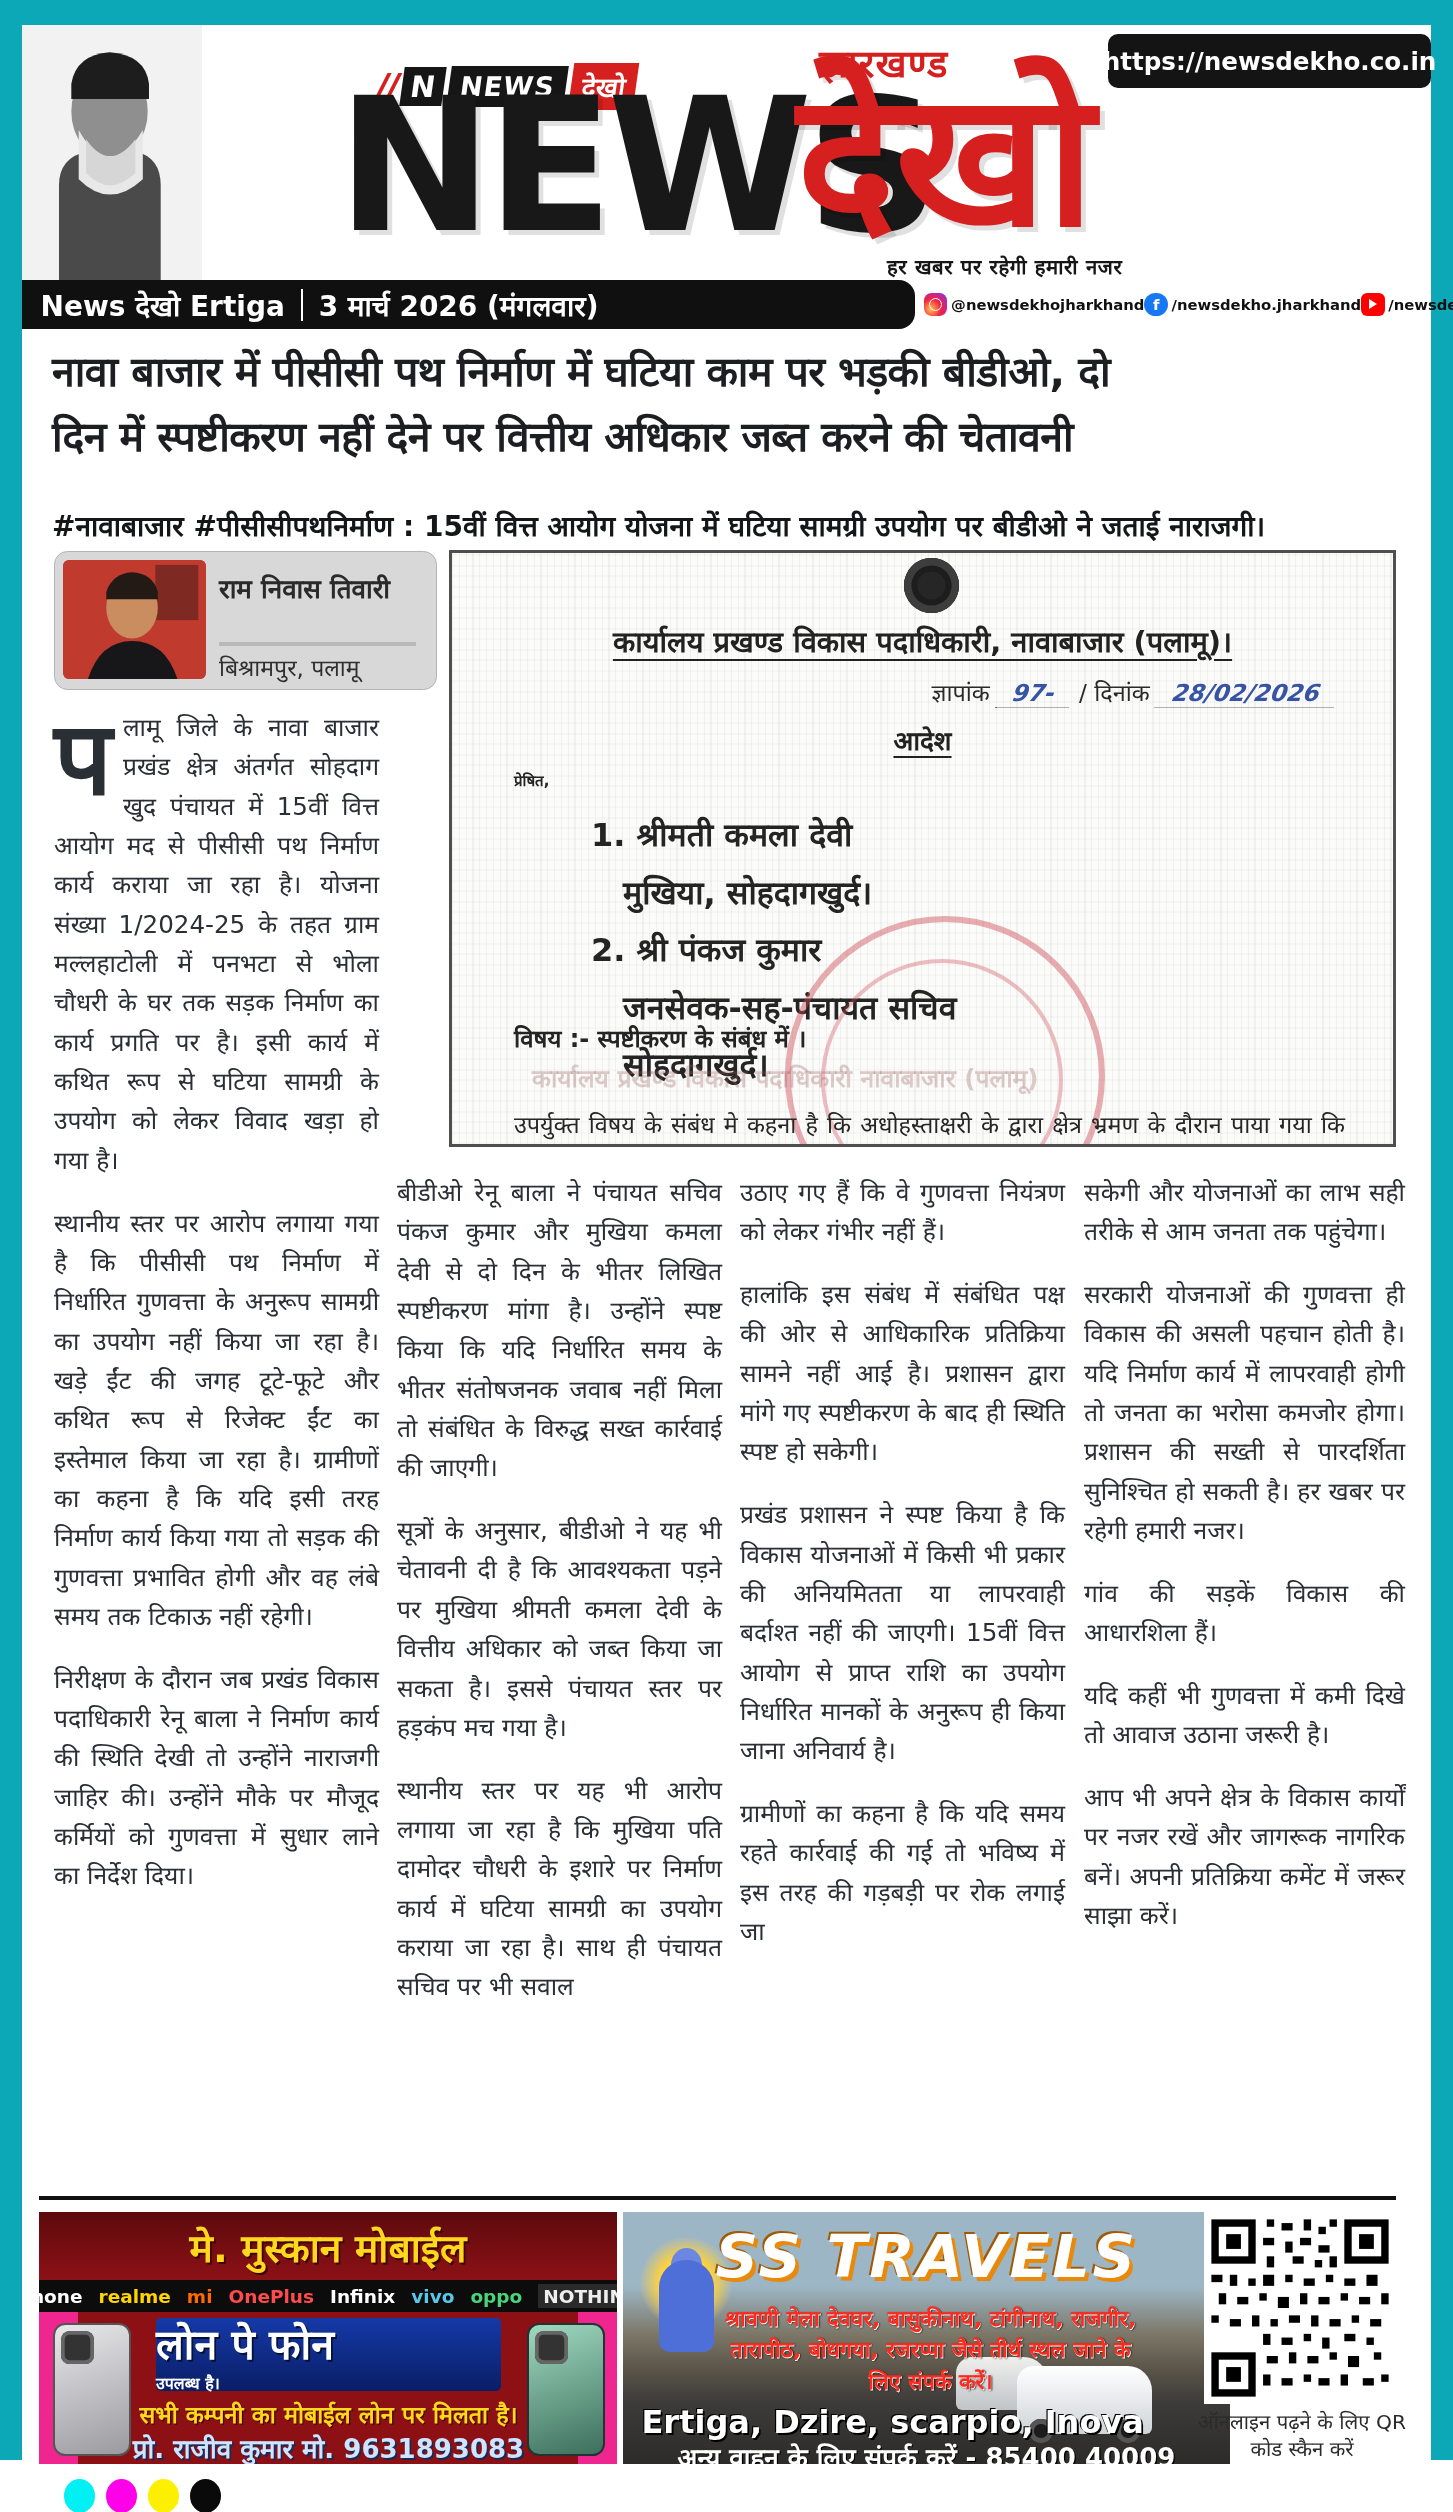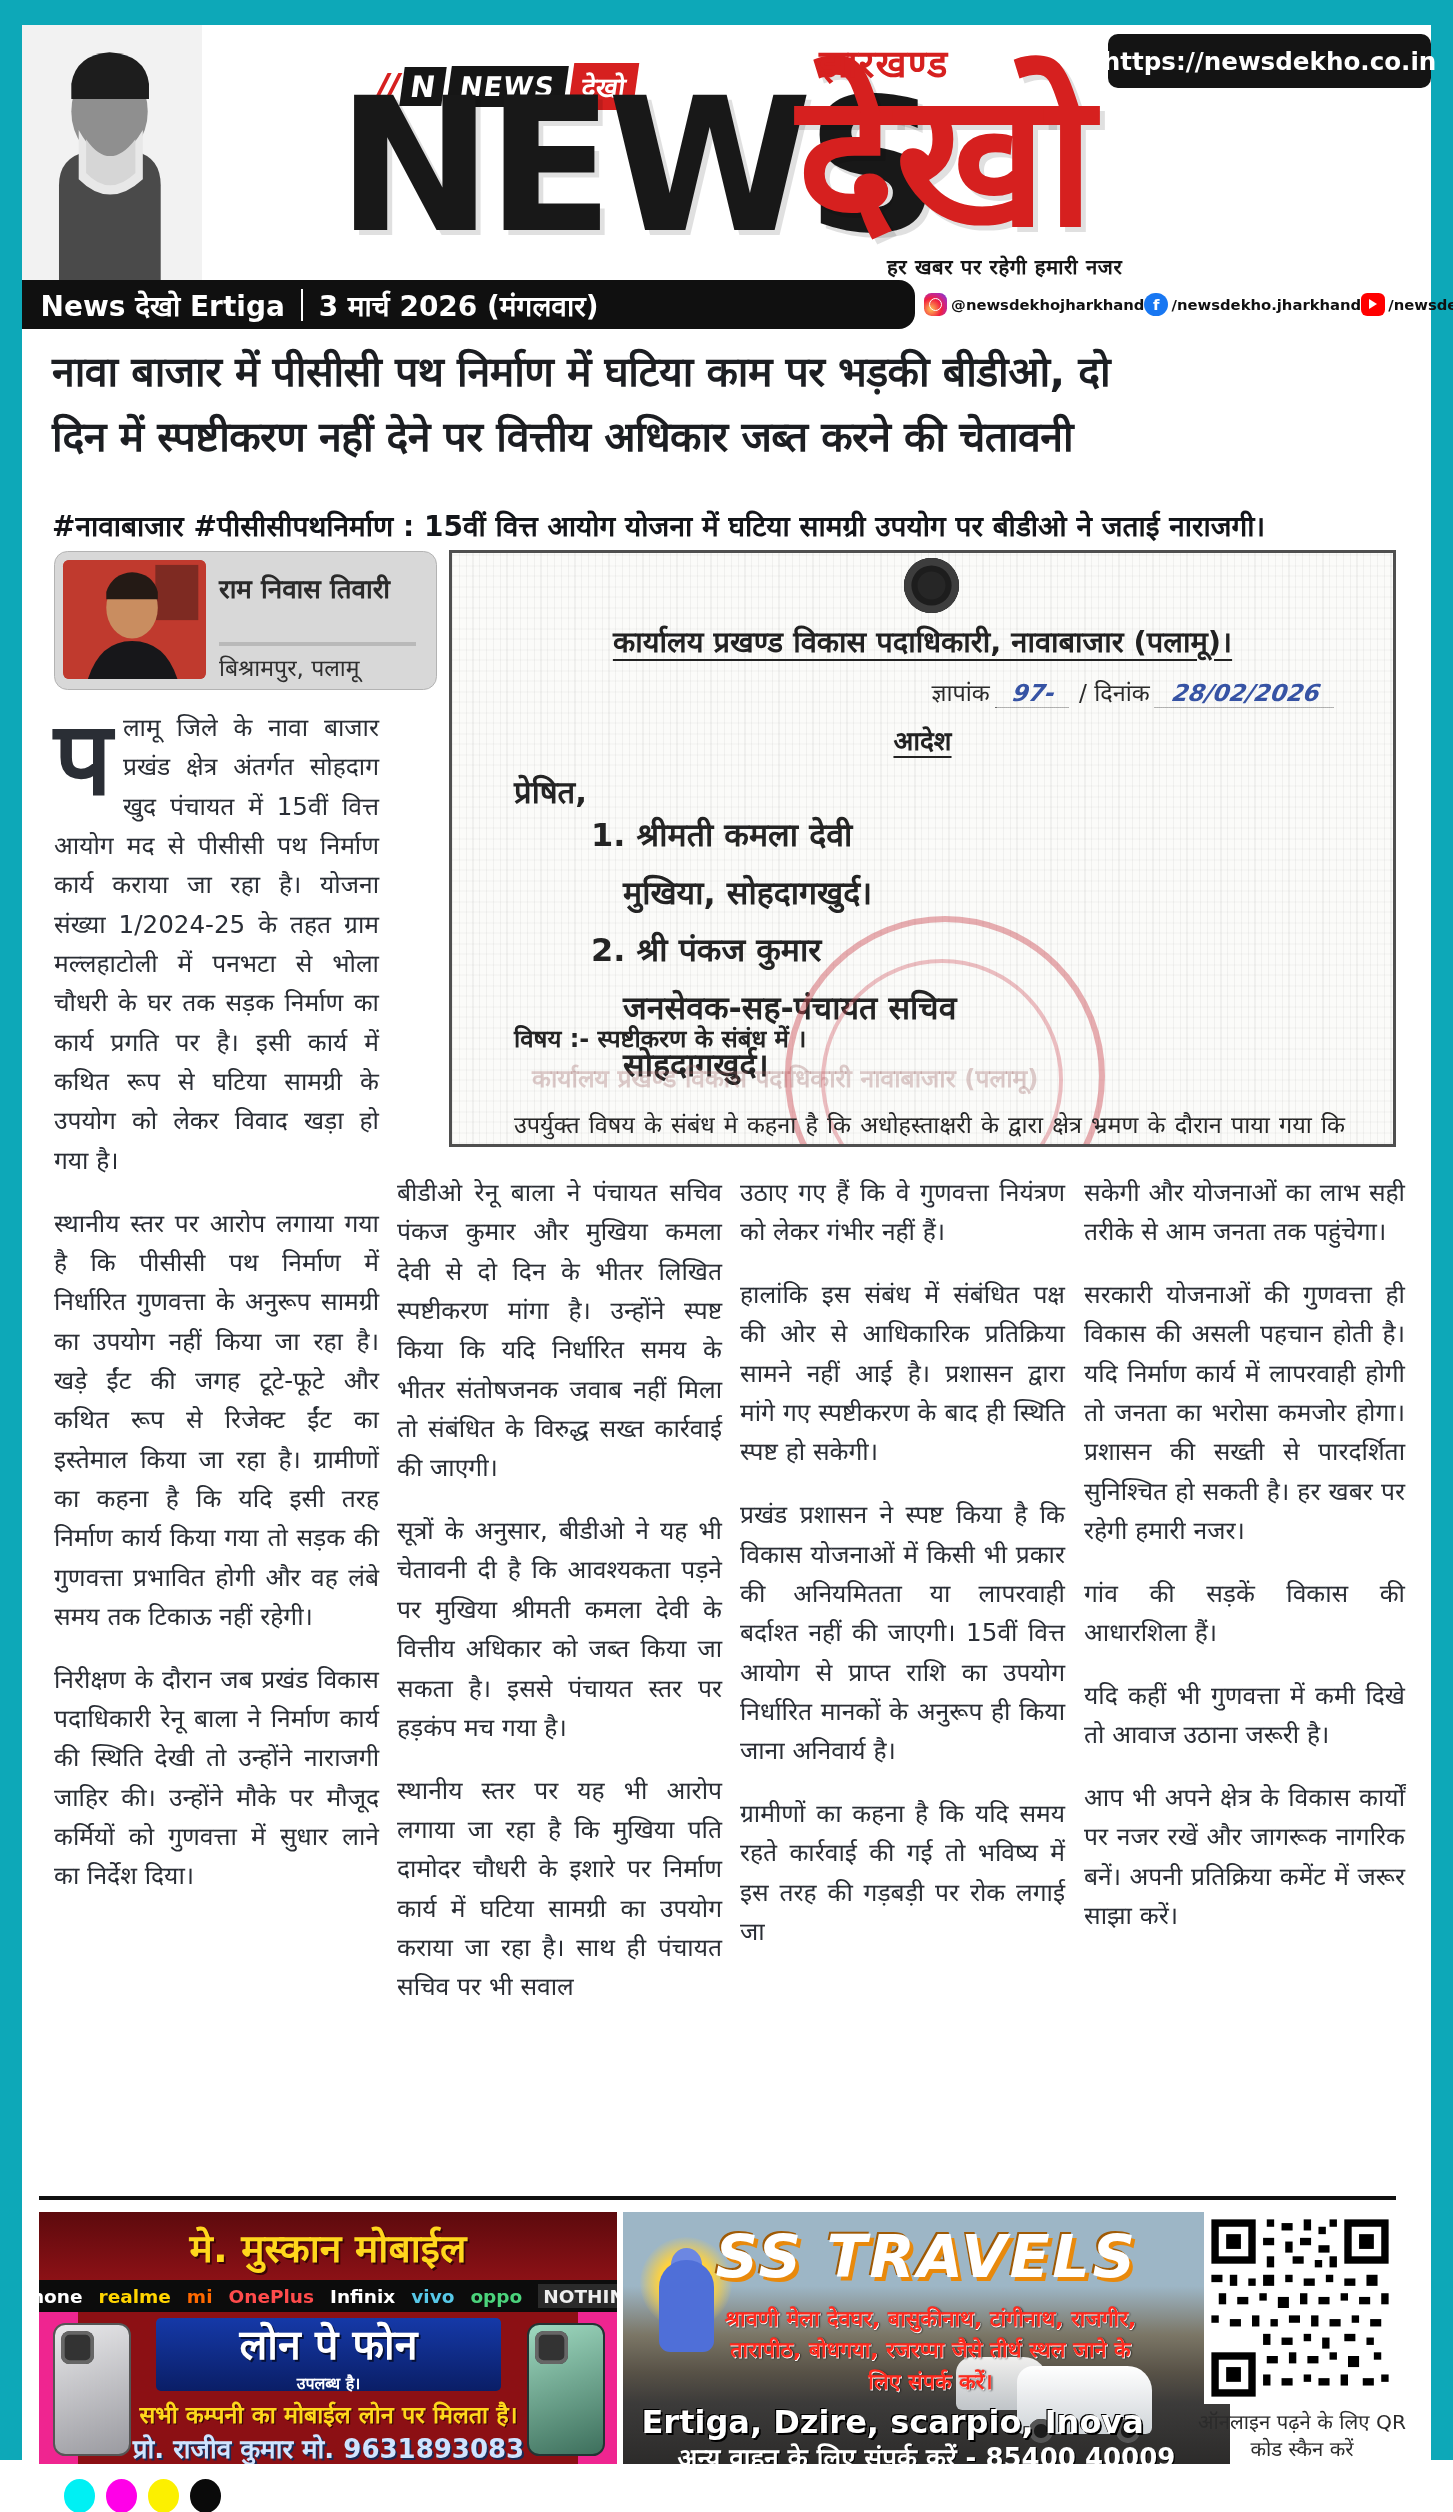--- a/index.html
+++ b/index.html
@@ -61,21 +61,21 @@
                repeating-linear-gradient(0deg,rgba(0,0,0,0.02) 0 1.8px,transparent 1.8px 10.5px);}
   .doc-emblem{left:48%;top:4.9px;width:55px;height:55px;border-radius:50%;background:#262626;
               box-shadow:inset 0 0 0 7.4px #3d3d3d, inset 0 0 0 13.5px #1d1d1d;}
   .doc-title{left:0;top:68px;width:100%;text-align:center;font-size:29px;font-weight:bold;color:#222;
              text-decoration:underline;text-underline-offset:7.4px;}
   .doc-memo{left:0;top:123px;width:94%;text-align:right;font-size:23.4px;color:#2a2a2a;}
   .hand{color:#3653a4;font-style:italic;font-weight:bold;transform:skewX(-10deg);display:inline-block;padding:0 16px;
         border-bottom:1.8px dotted #6a6a6a;}
   .doc-order{left:0;top:169px;width:100%;text-align:center;font-size:26px;font-weight:bold;color:#222;
              text-decoration:underline;text-underline-offset:6.2px;}
-  .doc-to{left:62px;top:217px;font-size:31px;font-weight:bold;color:#242424;}
+  .doc-to{left:62px;top:217px;font-size:15px;font-weight:bold;color:#242424;}
   .doc-rec{left:139px;top:254px;font-size:32px;font-weight:bold;color:#242424;line-height:1.8;}
   .doc-subject{left:62px;top:468px;font-size:24px;font-weight:bold;color:#242424;text-align:right;}
   .doc-ghost{left:80px;top:508px;width:788px;font-size:24.6px;font-weight:bold;color:rgba(150,90,90,0.30);filter:blur(0.7px);}
   .doc-body{left:62px;top:551px;width:831px;font-size:23.4px;color:#262626;line-height:1.85;text-align:justify;font-weight:500;}
   .doc-stamp{left:333px;top:363px;width:308px;height:308px;border:6.2px solid rgba(205,75,85,0.45);border-radius:50%;}
   .doc-stamp2{left:369px;top:406px;width:234px;height:234px;border:4.9px solid rgba(205,75,85,0.35);border-radius:50%;}
 
   
   .col{position:absolute;width:325px;font-size:24.6px;line-height:1.6;color:#2a2e35;text-align:justify;}
   .col p{margin:0 0 23.4px 0;}
@@ -93,21 +93,21 @@
              text-shadow:1.8px 1.8px 0 #3a0506;}
   .adm-brands{left:0;top:68px;width:100%;height:32px;background:#0c0c0c;display:flex;align-items:center;
               justify-content:center;gap:16px;font-size:18.5px;font-weight:bold;color:#fff;}
   .adm-main{left:0;top:100px;width:100%;height:153px;
             background:linear-gradient(90deg,#ef2590 0 39px,#8c1014 39px calc(100% - 39px),#ef2590 calc(100% - 39px));}
   .adm-phone{width:74px;height:129px;border-radius:12.3px;top:11px;}
   .phone-l{left:13.5px;background:linear-gradient(160deg,#e8e8ea,#9a9aa0);border:2.5px solid #555;}
   .phone-r{left:488px;background:linear-gradient(160deg,#9fd9c0,#3d6f5c);border:2.5px solid #233;}
   .cam{width:33px;height:33px;border-radius:8.6px;background:#333;margin:6.2px;box-shadow:inset 0 0 0 3.7px #666;}
   .adm-loan{left:117px;top:6.2px;width:345px;height:73px;background:linear-gradient(180deg,#1539a8,#0a1e66);
-            border-radius:4.9px;display:flex;flex-direction:column;align-items:center;justify-content:center;
+            border-radius:4.9px;display:flex;flex-direction:column;justify-content:center;
             color:#fff;font-weight:900;}
   .adm-loan-big{font-size:41px;text-shadow:1.8px 1.8px 0 #061033;}
   .adm-loan-sub{font-size:16px;margin-top:1.2px;}
   .adm-line{left:68px;top:86px;width:443px;text-align:center;color:#ffd71c;font-size:23.4px;font-weight:900;
             text-shadow:1.2px 1.2px 0 #3a0506;}
   .adm-contact{left:68px;top:118px;width:443px;text-align:center;color:#cfe4ff;font-size:26px;font-weight:900;
                text-shadow:1.8px 1.8px 0 #1a2a56;}
 
   .ad-travel{left:623px;top:2212px;width:607px;height:252px;overflow:hidden;
              background:linear-gradient(180deg,#9db6c6 0 74px,#7b7666 123px,#585247 160px,#3c3b3a 191px,#2c2b2a);}

